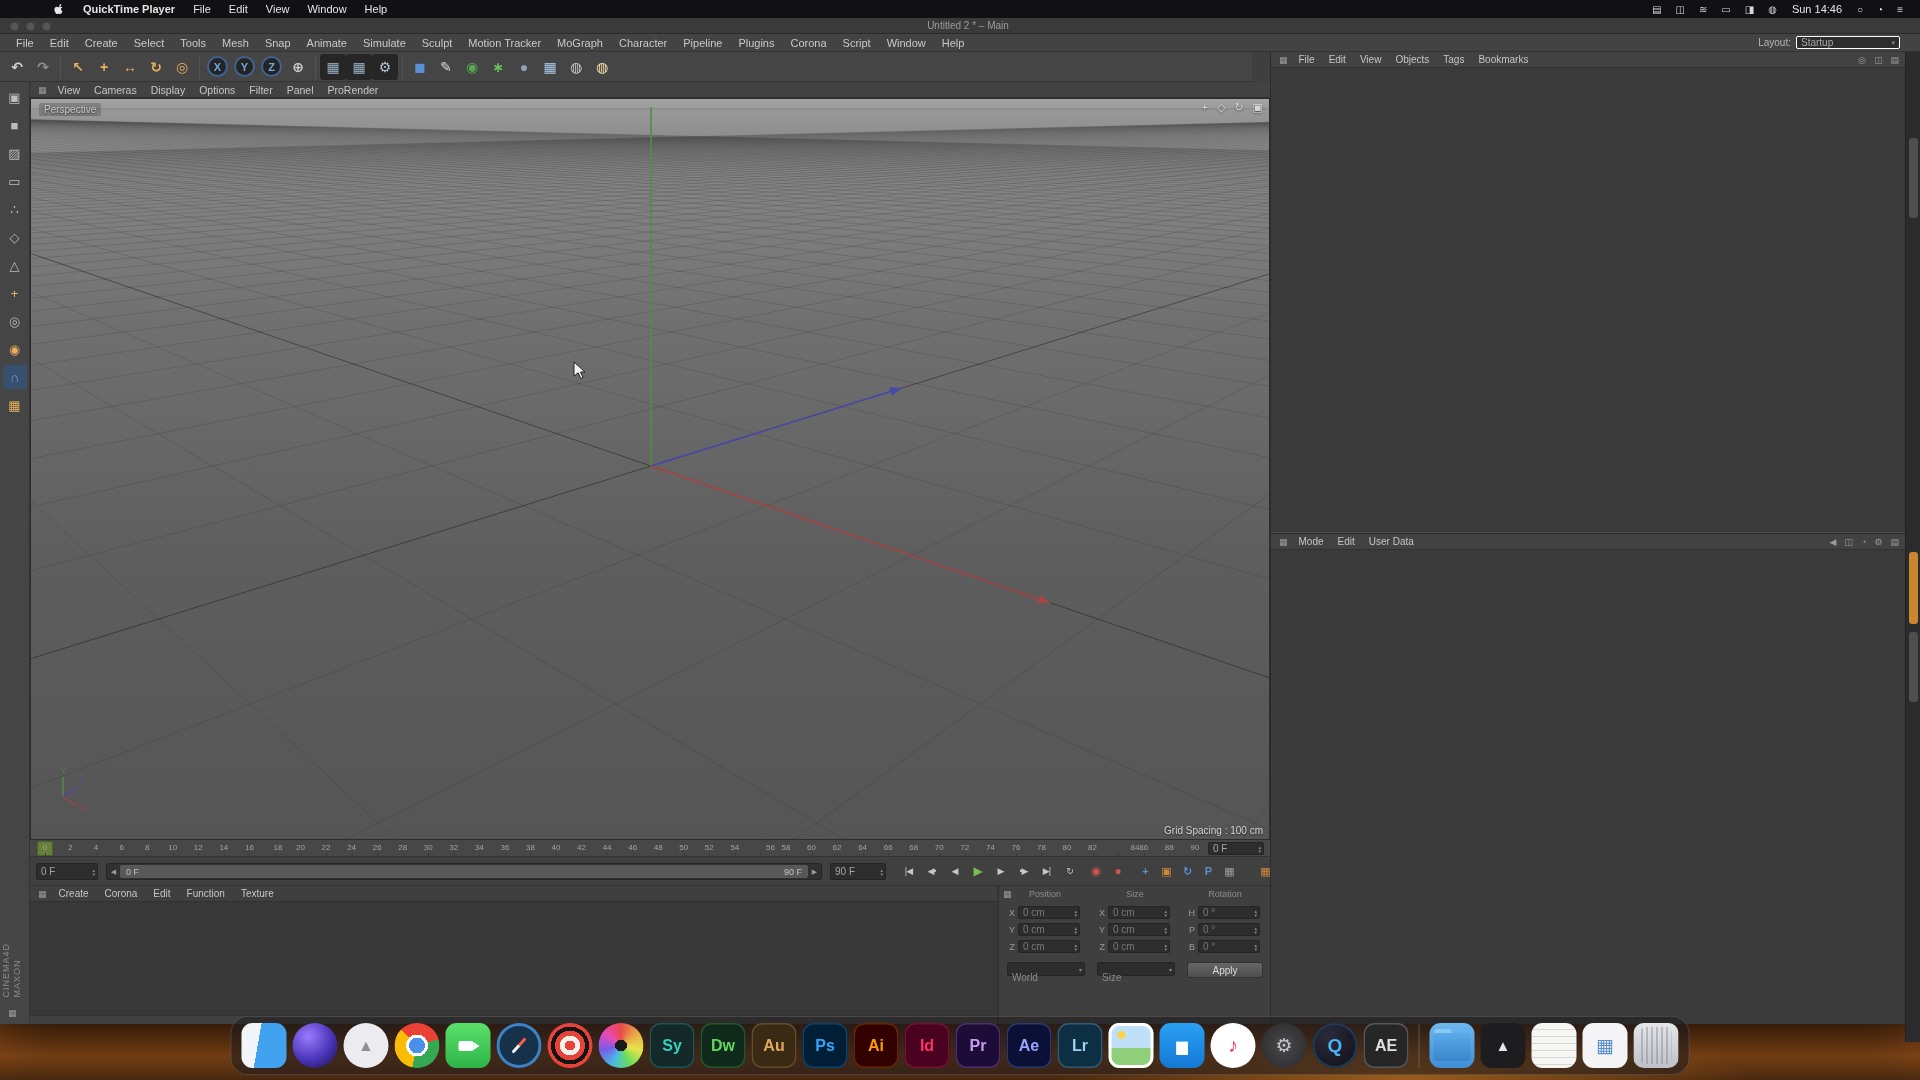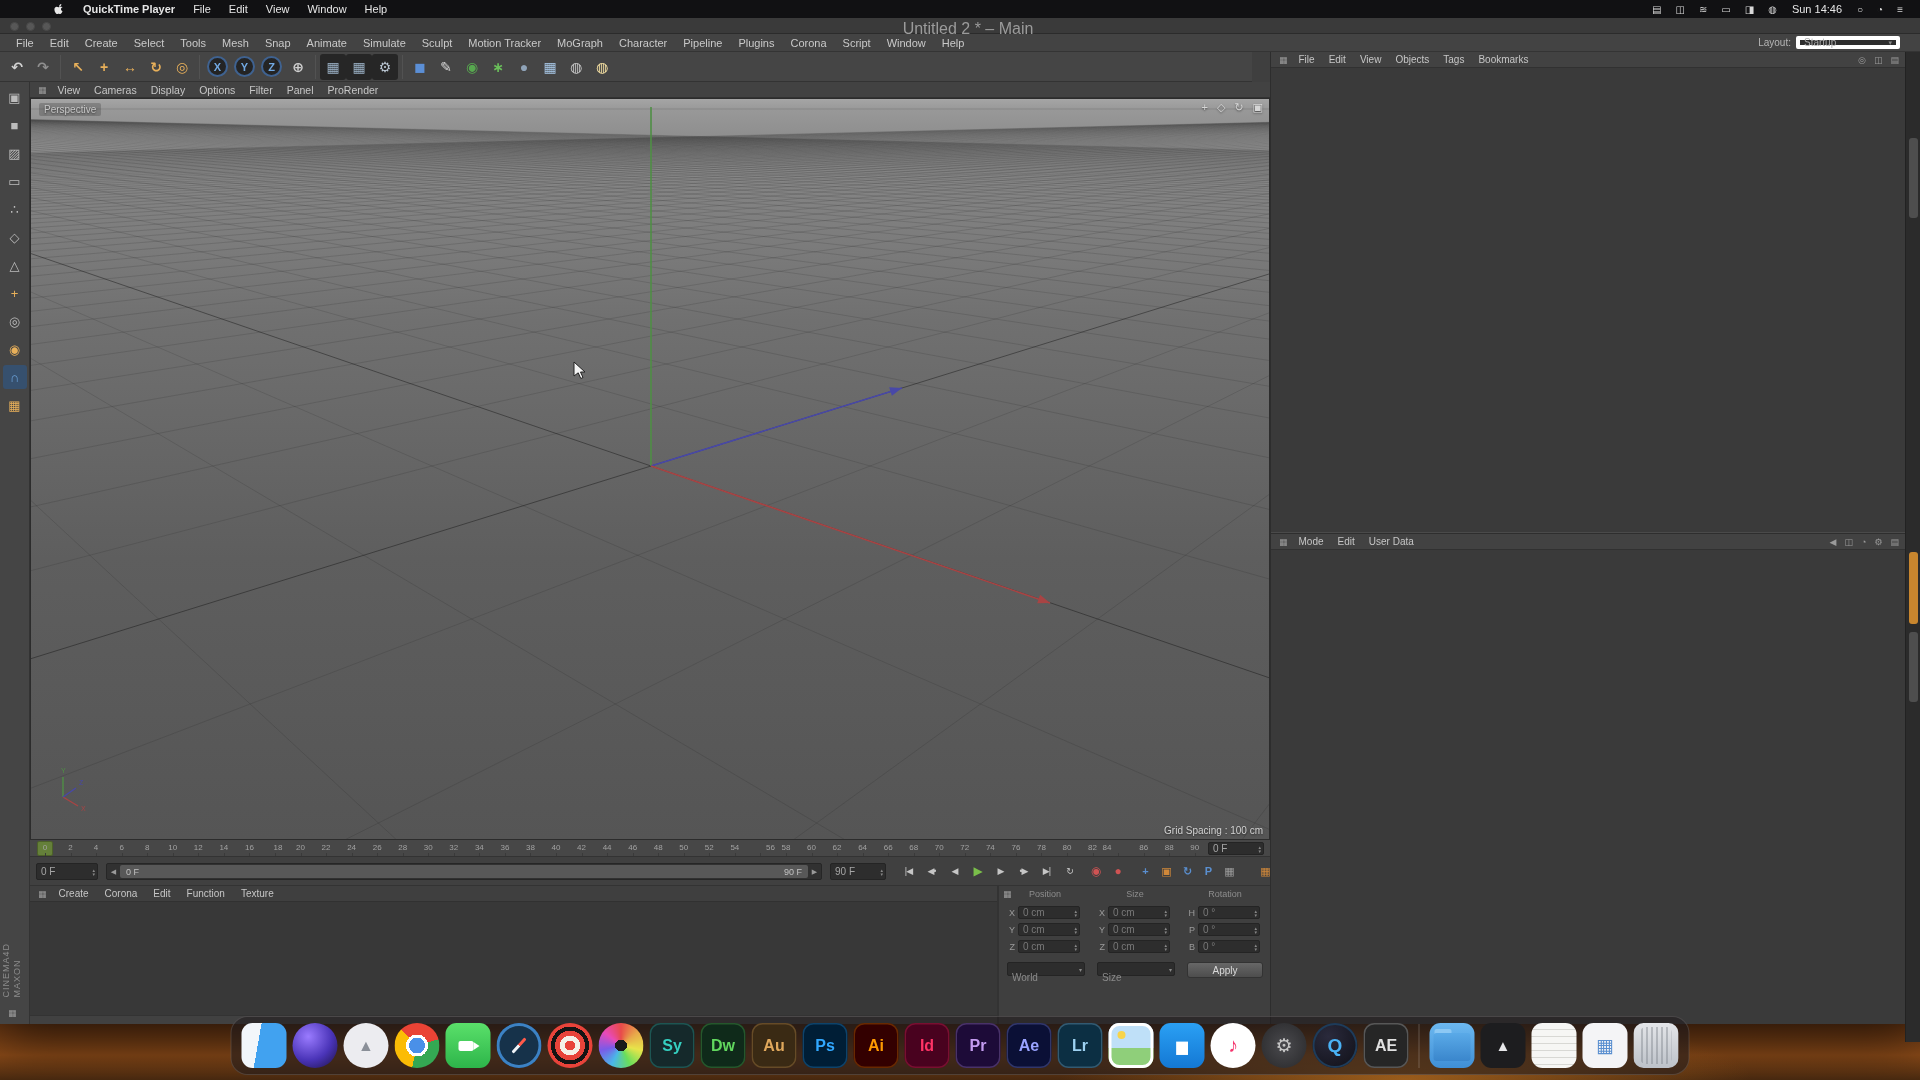--- a/index.html
+++ b/index.html
@@ -20,27 +20,27 @@
   .mb-item { padding:0 9px; }
   .mb-status { font-size:10px; color:#d8d8d8; padding:0 7px; }
   .mb-clock { padding:0 8px; }
 
   
   .app-window { position:absolute; left:0; top:18px; width:1920px; height:1006px; background:#3f3f3f;
     box-shadow:0 18px 50px rgba(0,0,0,.6); z-index:10; }
   .titlebar { position:absolute; left:0; top:0; width:100%; height:16px; background:#3a3a3a; border-bottom:1px solid #2b2b2b; }
   .lights { position:absolute; left:10px; top:4px; display:flex; gap:7px; }
   .light { width:9px; height:9px; border-radius:50%; background:#575757; border:1px solid #494949; }
-  .win-title { position:absolute; left:16px; right:0; top:2px; text-align:center; font-size:16px; color:#9b9b9b; }
+  .win-title { position:absolute; left:16px; right:0; top:2px; text-align:center; font-size:10px; color:#9b9b9b; }
 
   .c4d-menubar { position:absolute; left:0; top:16px; width:100%; height:18px; background:#434343;
     border-bottom:1px solid #343434; display:flex; align-items:center; font-size:11px; color:#c9c9c9; padding-left:8px; }
   .c4d-menu-item { padding:0 8px; }
   .layout-box { position:absolute; right:20px; top:2px; display:flex; align-items:center; gap:5px; font-size:10px; color:#b5b5b5; }
-  .layout-select { width:104px; height:13px; background:#2d2d2d; border:4px solid #ffffff; border-radius:2px;
+  .layout-select { width:104px; height:13px; background:#2d2d2d; border:1px solid #ffffff; border-radius:2px;
     color:#a8a8a8; font-size:10px; display:flex; align-items:center; justify-content:space-between; padding:0 4px; }
 
   
   .toolbar { position:absolute; left:0; top:34px; width:1252px; height:30px; background:#454545;
     border-bottom:1px solid #333; display:flex; align-items:center; padding-left:4px; }
   .tb-btn { width:26px; height:26px; border-radius:3px; display:flex; align-items:center; justify-content:center;
     font-size:14px; font-weight:bold; }
   .tb-circle { width:21px; height:21px; margin:0 3px; border-radius:50%; background:#242424; border:2px solid #3f6290;
     color:#72a9e2; font-size:11px; font-weight:bold; display:flex; align-items:center; justify-content:center; }
   .tb-sep { width:1px; height:24px; background:#323232; border-right:1px solid #525252; margin:0 4px; }
@@ -518,21 +518,21 @@
       <span class="tick-label" style="left: 960.35px;">74</span>
       <span class="tick-mark" style="left: 960.35px;"></span>
       <span class="tick-label" style="left: 985.9px;">76</span>
       <span class="tick-mark" style="left: 985.9px;"></span>
       <span class="tick-label" style="left: 1011.45px;">78</span>
       <span class="tick-mark" style="left: 1011.45px;"></span>
       <span class="tick-label" style="left: 1037px;">80</span>
       <span class="tick-mark" style="left: 1037px;"></span>
       <span class="tick-label" style="left: 1062.55px;">82</span>
       <span class="tick-mark" style="left: 1062.55px;"></span>
-      <span class="tick-label" style="left: 1077px;">84</span>
+      <span class="tick-label" style="left: 1105px;">84</span>
       <span class="tick-mark" style="left: 1088.1px;"></span>
       <span class="tick-label" style="left: 1113.65px;">86</span>
       <span class="tick-mark" style="left: 1113.65px;"></span>
       <span class="tick-label" style="left: 1139.2px;">88</span>
       <span class="tick-mark" style="left: 1139.2px;"></span>
       <span class="tick-label" style="left: 1164.75px;">90</span>
       <span class="tick-mark" style="left: 1164.75px;"></span>
     </div>
 
   <div class="transport">

